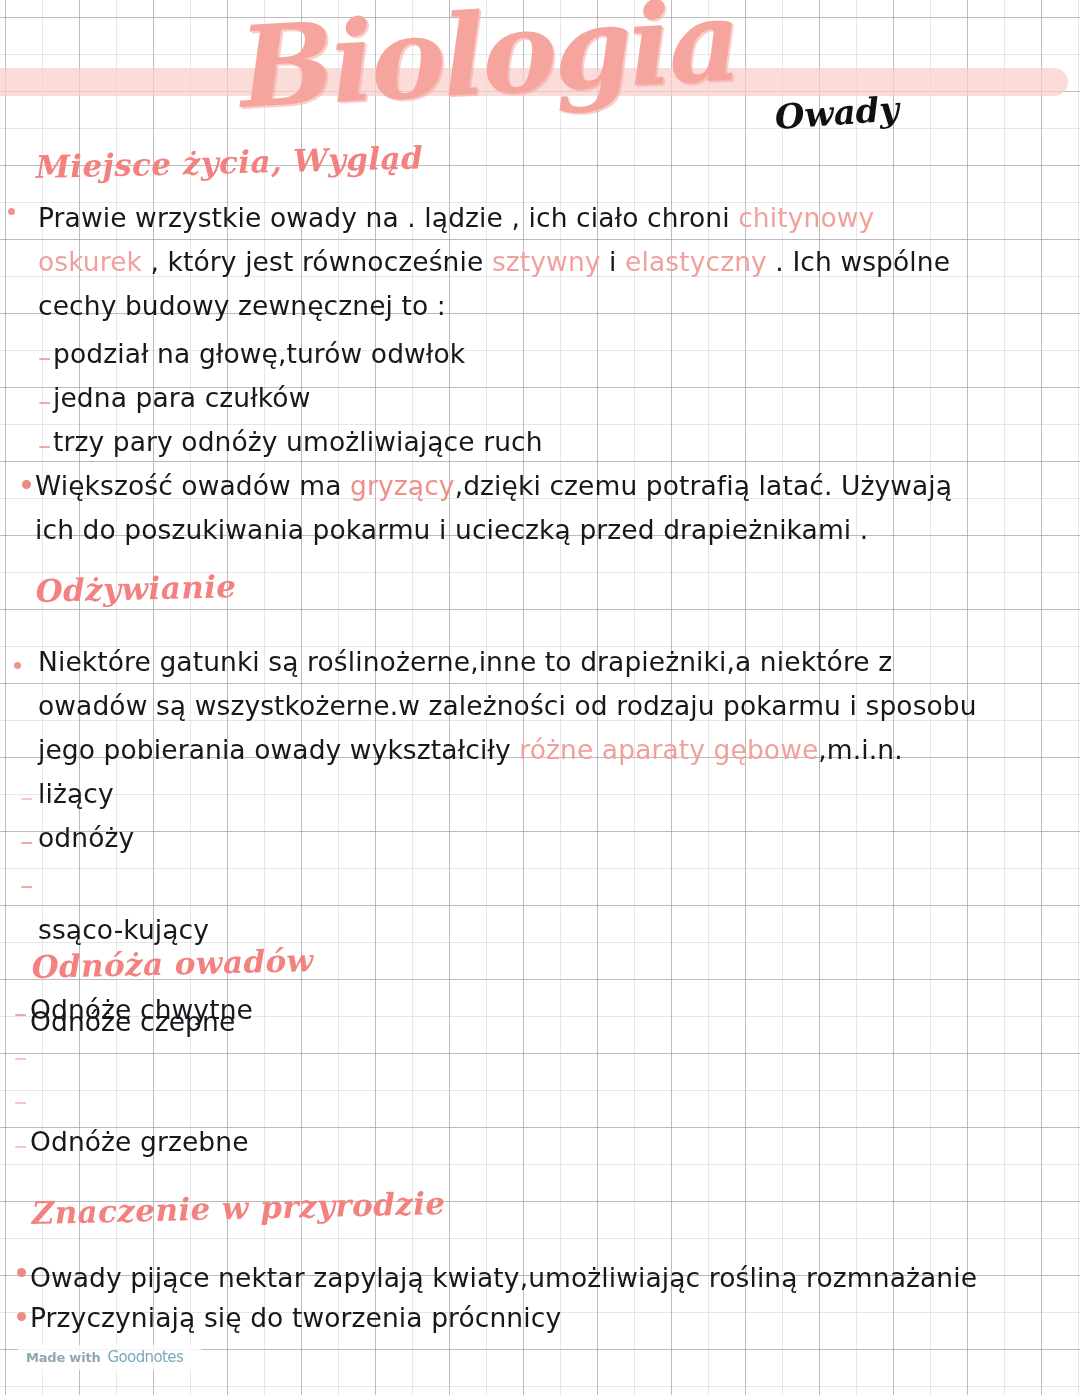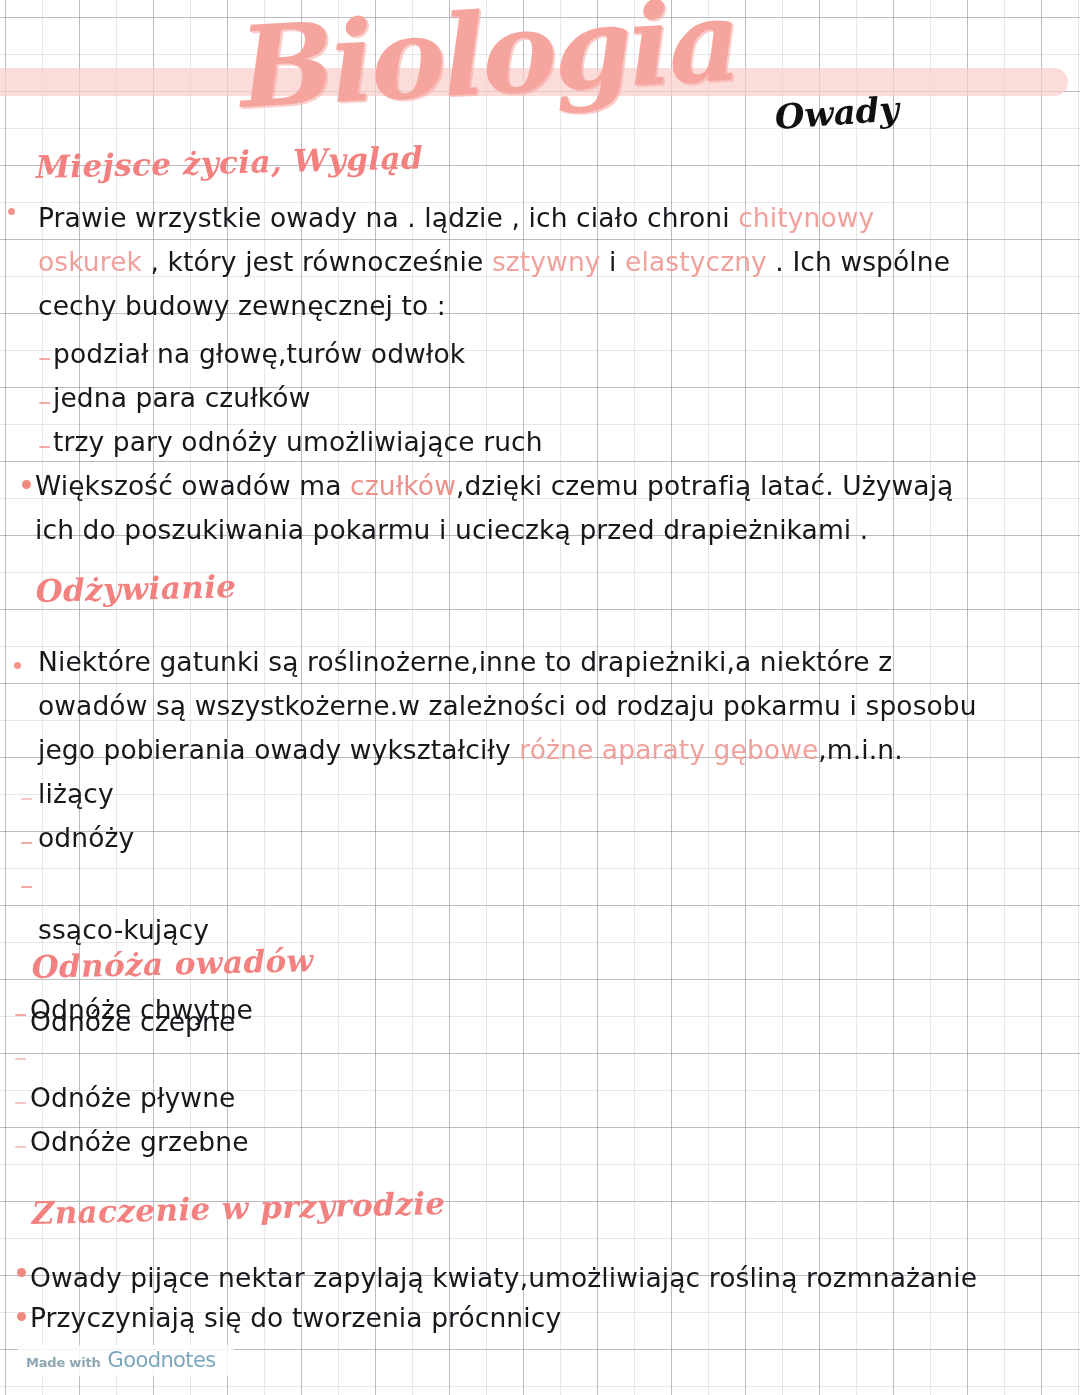--- a/index.html
+++ b/index.html
@@ -150,21 +150,21 @@
   }
   .wm-made {
     font-family: "DejaVu Sans", sans-serif;
     font-size: 13px;
     font-weight: bold;
     color: #8fa8b4;
     letter-spacing: -0.2px;
   }
   .wm-name {
     font-family: "DejaVu Sans", sans-serif;
-    font-size: 21px;
+    font-size: 15px;
     color: #7ba7bd;
     letter-spacing: -0.6px;
   }
 </style>
 </head>
 <body>
 
 <div id="page">
 
   <div class="hl-bar"></div>
@@ -183,21 +183,21 @@
   <div class="dash" style="left:38px; top:344px;">–</div>
   <div class="blk body-text" style="left:53px; top:332px;">podział na głowę,turów odwłok</div>
 
   <div class="dash" style="left:38px; top:388px;">–</div>
   <div class="blk body-text" style="left:53px; top:376px;">jedna para czułków</div>
 
   <div class="dash" style="left:38px; top:432px;">–</div>
   <div class="blk body-text" style="left:53px; top:420px;">trzy pary odnóży umożliwiające ruch</div>
 
   <div class="bullet-dot big" style="left:22px; top:480px;"></div>
-  <div class="blk body-text" style="left:35px; top:464px; width:1020px;"><span>Większość owadów ma </span><span class="hl-word-strong">czułków</span><span>,dzięki czemu potrafią latać. Używają</span><br><span>ich do poszukiwania pokarmu i ucieczką przed drapieżnikami .</span></div>
+  <div class="blk body-text" style="left:35px; top:464px; width:1020px;"><span>Większość owadów ma </span><span class="hl-word-strong">gryzący</span><span>,dzięki czemu potrafią latać. Używają</span><br><span>ich do poszukiwania pokarmu i ucieczką przed drapieżnikami .</span></div>
 
   <div class="hdr" style="left:36px; top:576px;">Odżywianie</div>
 
   <div class="bullet-dot" style="left:14px; top:662px;"></div>
 
   <div class="blk body-text" style="left:38px; top:640px; width:1025px;"><span>Niektóre gatunki są roślinożerne,inne to drapieżniki,a niektóre z</span><br><span>owadów są wszystkożerne.w zależności od rodzaju pokarmu i sposobu</span><br><span>jego pobierania owady wykształciły </span><span class="hl-word">różne aparaty gębowe</span><span>,m.i.n.</span></div>
 
   <div class="dash faint" style="left:20px; top:784px;">–</div>
   <div class="blk body-text" style="left:38px; top:772px;">liżący</div>
 
@@ -209,21 +209,20 @@
 
   <div class="hdr" style="left:32px; top:952px;">Odnóża owadów</div>
 
   <div class="dash" style="left:14px; top:1000px;">–</div>
   <div class="blk body-text" style="left:30px; top:988px;">Odnóże chwytne</div>
 
   <div class="dash faint" style="left:14px; top:1044px;">–</div>
   <div class="blk body-text" style="left:30px; top:1000px;">Odnóże czepne</div>
 
   <div class="dash faint" style="left:14px; top:1088px;">–</div>
-  <div class="blk body-text" style="left:30px; top:1076px;">Odnóże pływne</div>
 
   <div class="dash faint" style="left:14px; top:1132px;">–</div>
   <div class="blk body-text" style="left:30px; top:1120px;">Odnóże grzebne</div>
 
   <div class="hdr" style="left:32px; top:1198px;">Znaczenie w przyrodzie</div>
 
   <div class="bullet-dot big" style="left:17px; top:1268px;"></div>
   <div class="blk body-text" style="left:30px; top:1256px;">Owady pijące nektar zapylają kwiaty,umożliwiając rośliną rozmnażanie</div>
 
   <div class="bullet-dot big" style="left:17px; top:1312px;"></div>

